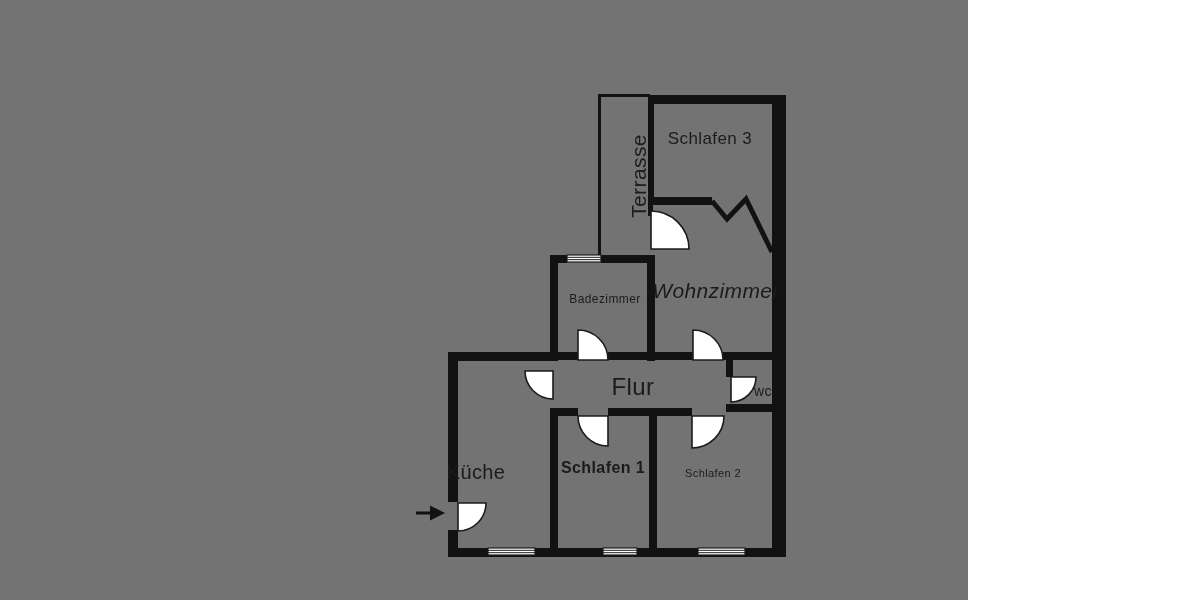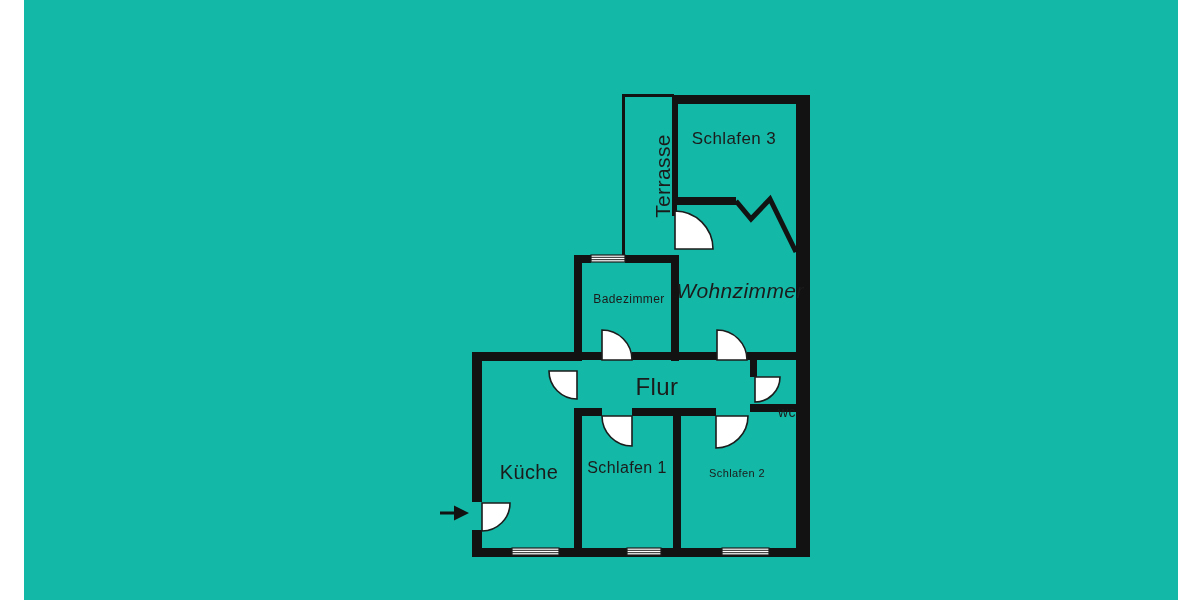--- a/index.html
+++ b/index.html
@@ -1,41 +1,40 @@
 <!DOCTYPE html>
 <html style="--wall: #121212;"><head>
 <meta charset="utf-8">
 <style>
   html,body{margin:0;padding:0;background:#ffffff;}
   .canvas{
-    position:relative;width:1154px;height:600px;background:#14b8a6;overflow:hidden;
+    position:relative;width:968px;height:600px;background:#737373;overflow:hidden;
     font-family:"Liberation Sans","DejaVu Sans",sans-serif;
-    margin-left:24px;
   }
   .plan-svg{position:absolute;left:0;top:0;}
   .wall{fill:var(--wall,#121212);stroke:none;}
   .thinwall{stroke:var(--wall,#121212);stroke-width:3;fill:none;}
   .zigzag{stroke:var(--wall,#121212);stroke-width:5;fill:none;stroke-linejoin:miter;}
   .door{fill:#ffffff;stroke:#1c1c1c;stroke-width:1.6;}
   .window-frame{fill:#ffffff;stroke:#1c1c1c;stroke-width:1.2;}
   .window-line{stroke:#1c1c1c;stroke-width:1;}
   .arrow{fill:var(--wall,#121212);}
   .label{
     position:absolute;transform:translate(-50%,-50%);
     color:#1b1b1b;white-space:nowrap;letter-spacing:0.4px;line-height:1;
   }
   .label.rot{transform:translate(-50%,-50%) rotate(-90deg);}
   .lbl-schlafen3{left:710px;top:138px;font-size:17px;}
   .lbl-terrasse{left:638px;top:176px;font-size:21px;}
   .lbl-badezimmer{left:605px;top:299px;font-size:12px;}
   .lbl-wohnzimmer{left:716px;top:290px;font-size:21px;font-style:italic;}
   .lbl-flur{left:633px;top:387px;font-size:24px;}
-  .lbl-wc{left:763px;top:412px;font-size:14px;}
-  .lbl-kueche{left:505px;top:472px;font-size:20px;}
-  .lbl-schlafen1{left:603px;top:468px;font-size:16px;}
+  .lbl-wc{left:763px;top:391px;font-size:14px;}
+  .lbl-kueche{left:476px;top:472px;font-size:20px;}
+  .lbl-schlafen1{left:603px;top:468px;font-size:16px;font-weight:bold;}
   .lbl-schlafen2{left:713px;top:473px;font-size:11px;}
 </style>
 </head>
 <body>
 
 <div class="canvas">
 
   <svg class="plan-svg" width="1200" height="600" viewBox="0 0 1200 600">
 
     <rect class="wall" x="648" y="95" width="138" height="9"></rect>

